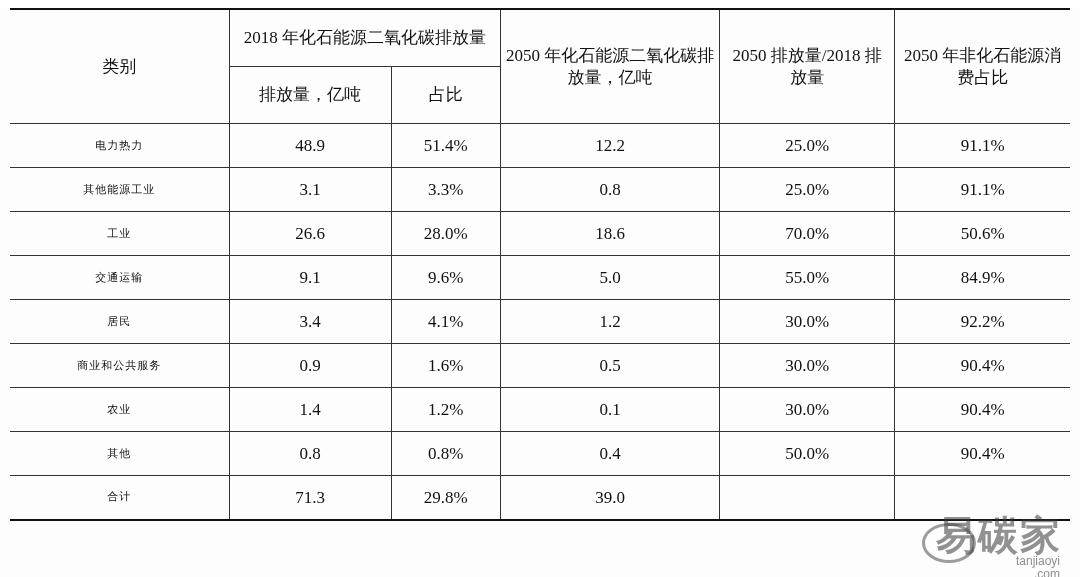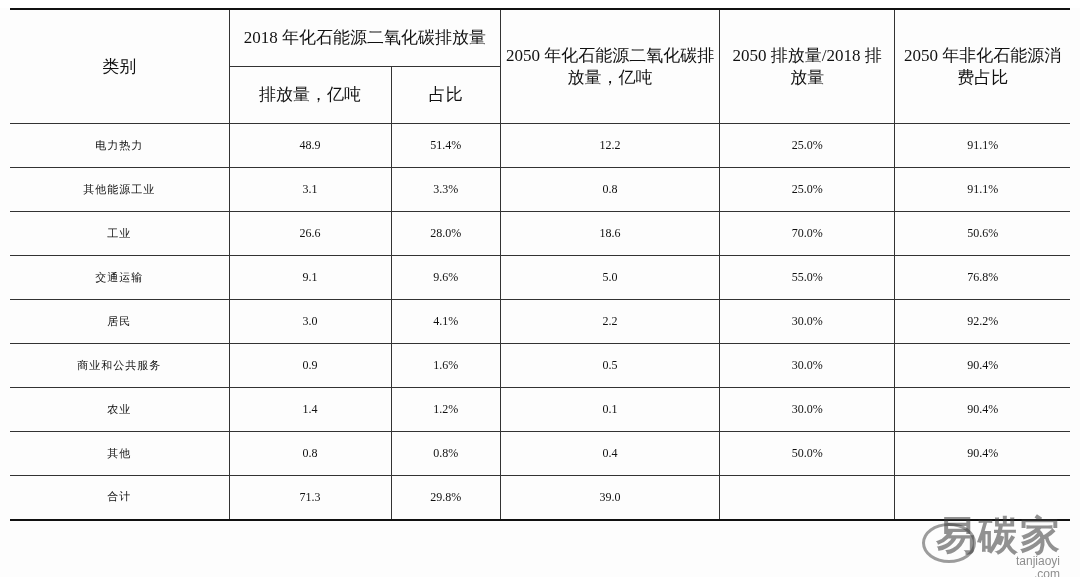--- a/index.html
+++ b/index.html
@@ -72,21 +72,21 @@
   .c2018-share { width: 100px; }
   .c2050-amt { width: 200px; }
   .c-ratio { width: 160px; }
   .c-nonfossil { width: 160px; }
 
   .row-label {
     font-size: 11px;
     letter-spacing: 1px;
   }
   .num {
-    font-size: 12px;
+    font-size: 17px;
     font-family: "Liberation Serif", "DejaVu Serif", serif;
   }
   .thead-row th {
     height: 48px;
   }
   tbody tr {
     height: 44px;
   }
   .watermark {
     position: absolute;
@@ -181,27 +181,27 @@
         <td class="num">18.6</td>
         <td class="num">70.0%</td>
         <td class="num">50.6%</td>
       </tr>
       <tr>
         <td class="row-label">交通运输</td>
         <td class="num">9.1</td>
         <td class="num">9.6%</td>
         <td class="num">5.0</td>
         <td class="num">55.0%</td>
-        <td class="num">76.8%</td>
+        <td class="num">84.9%</td>
       </tr>
       <tr>
         <td class="row-label">居民</td>
-        <td class="num">3.0</td>
+        <td class="num">3.4</td>
         <td class="num">4.1%</td>
-        <td class="num">2.2</td>
+        <td class="num">1.2</td>
         <td class="num">30.0%</td>
         <td class="num">92.2%</td>
       </tr>
       <tr>
         <td class="row-label">商业和公共服务</td>
         <td class="num">0.9</td>
         <td class="num">1.6%</td>
         <td class="num">0.5</td>
         <td class="num">30.0%</td>
         <td class="num">90.4%</td>

